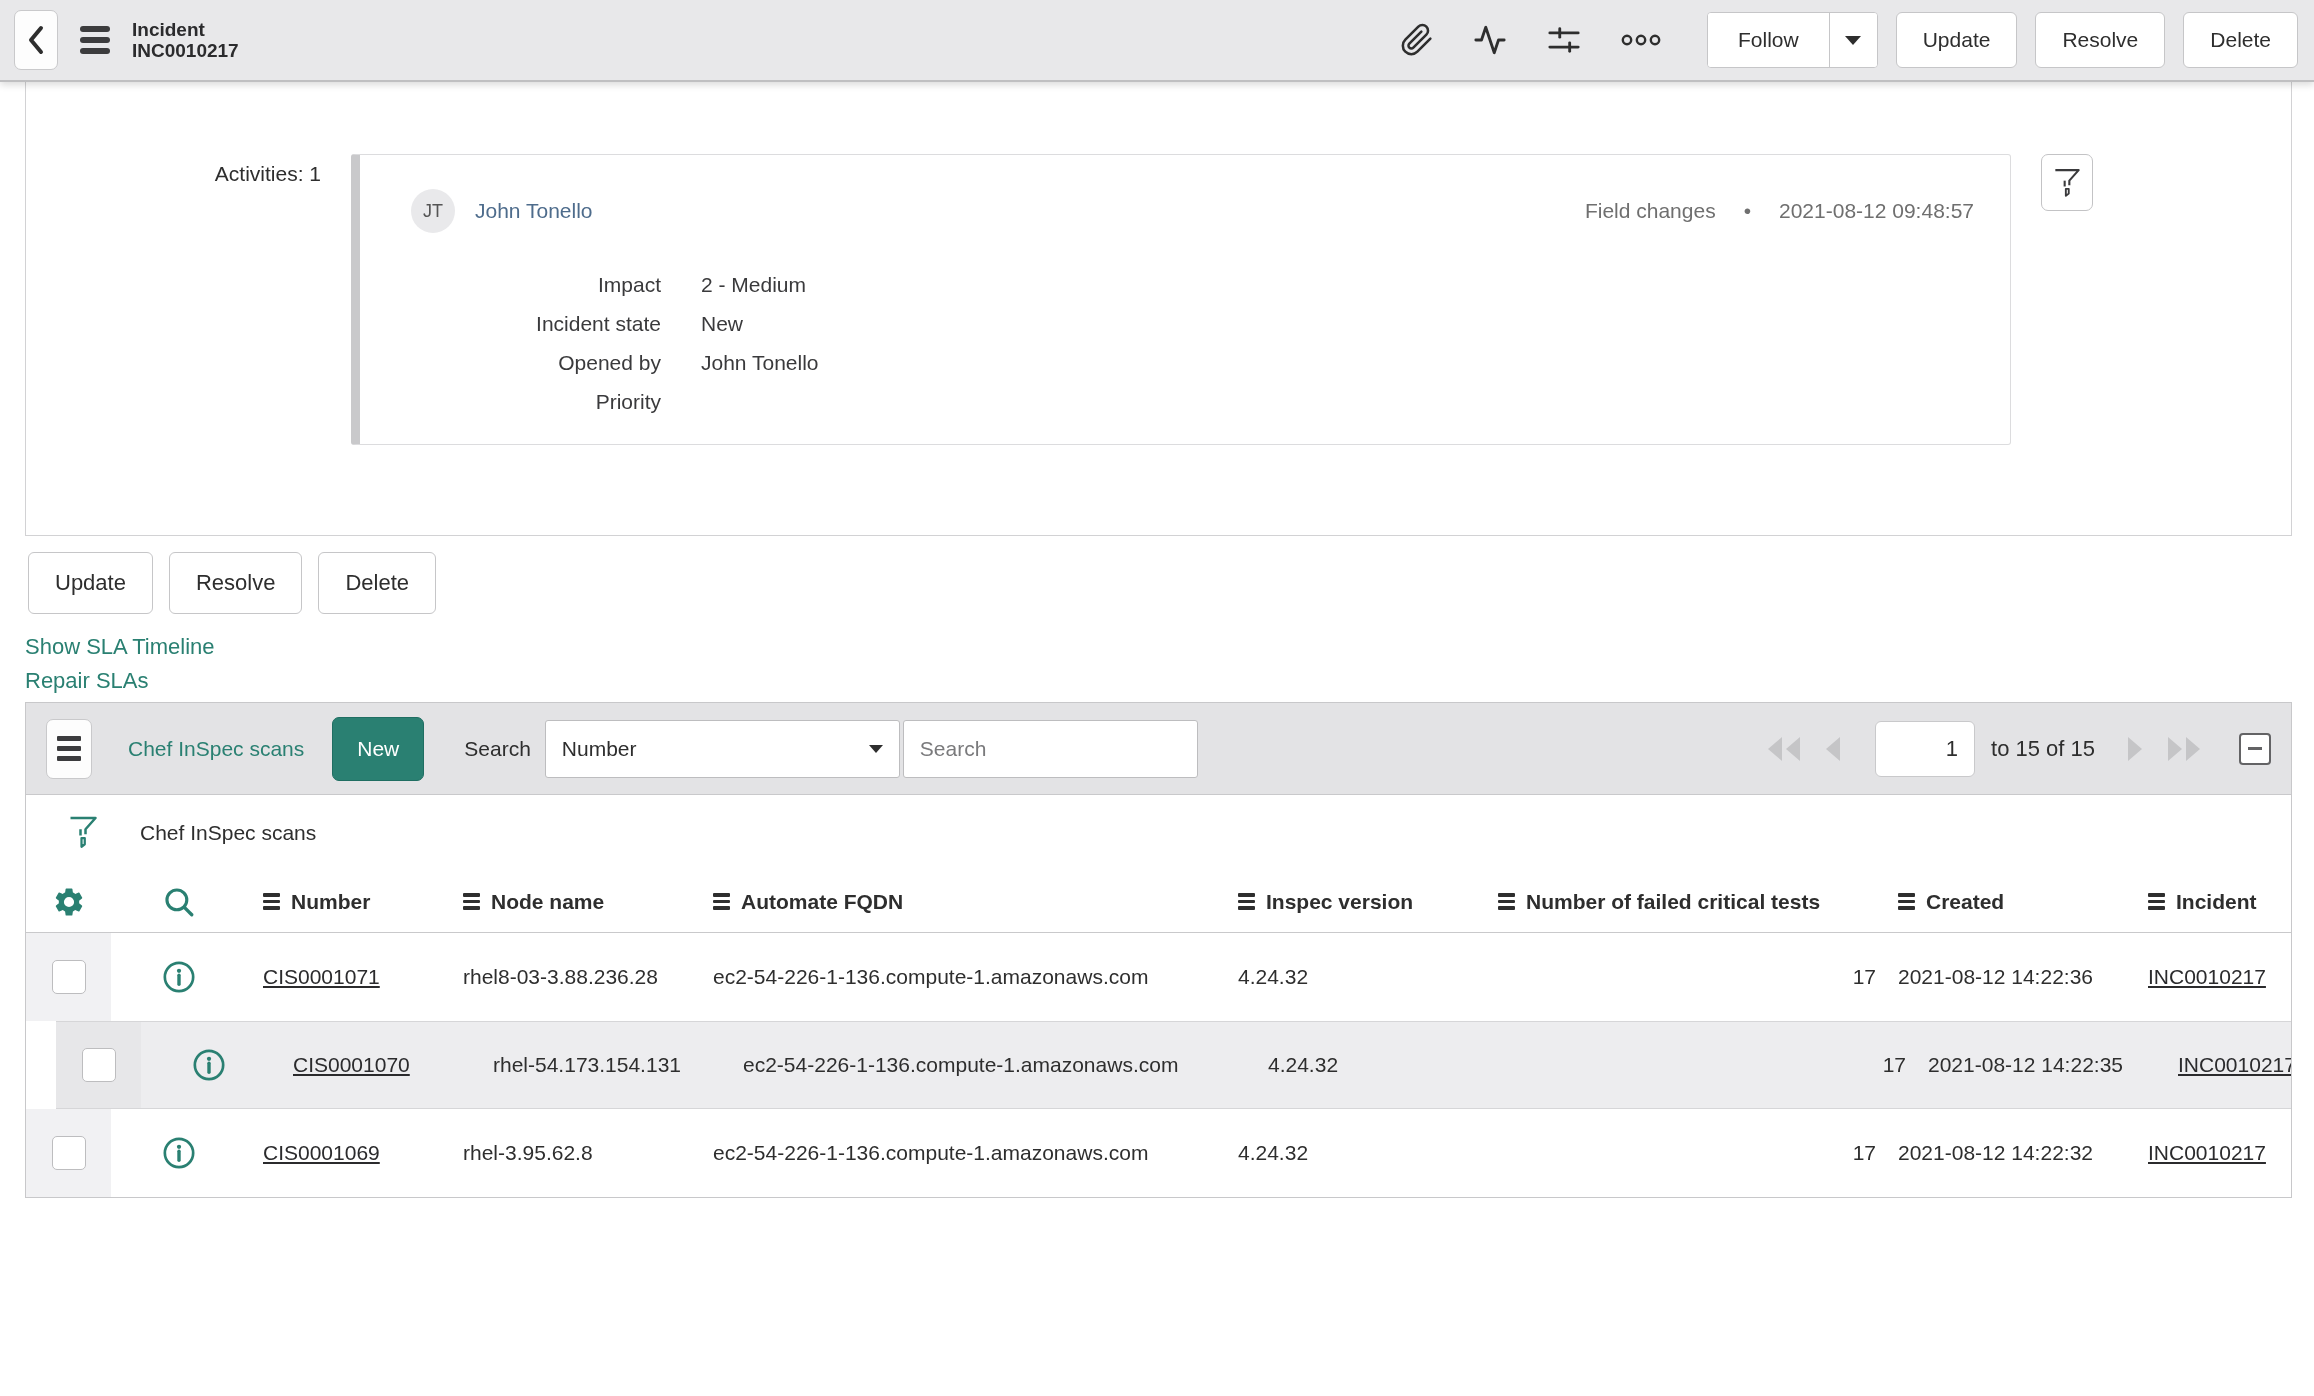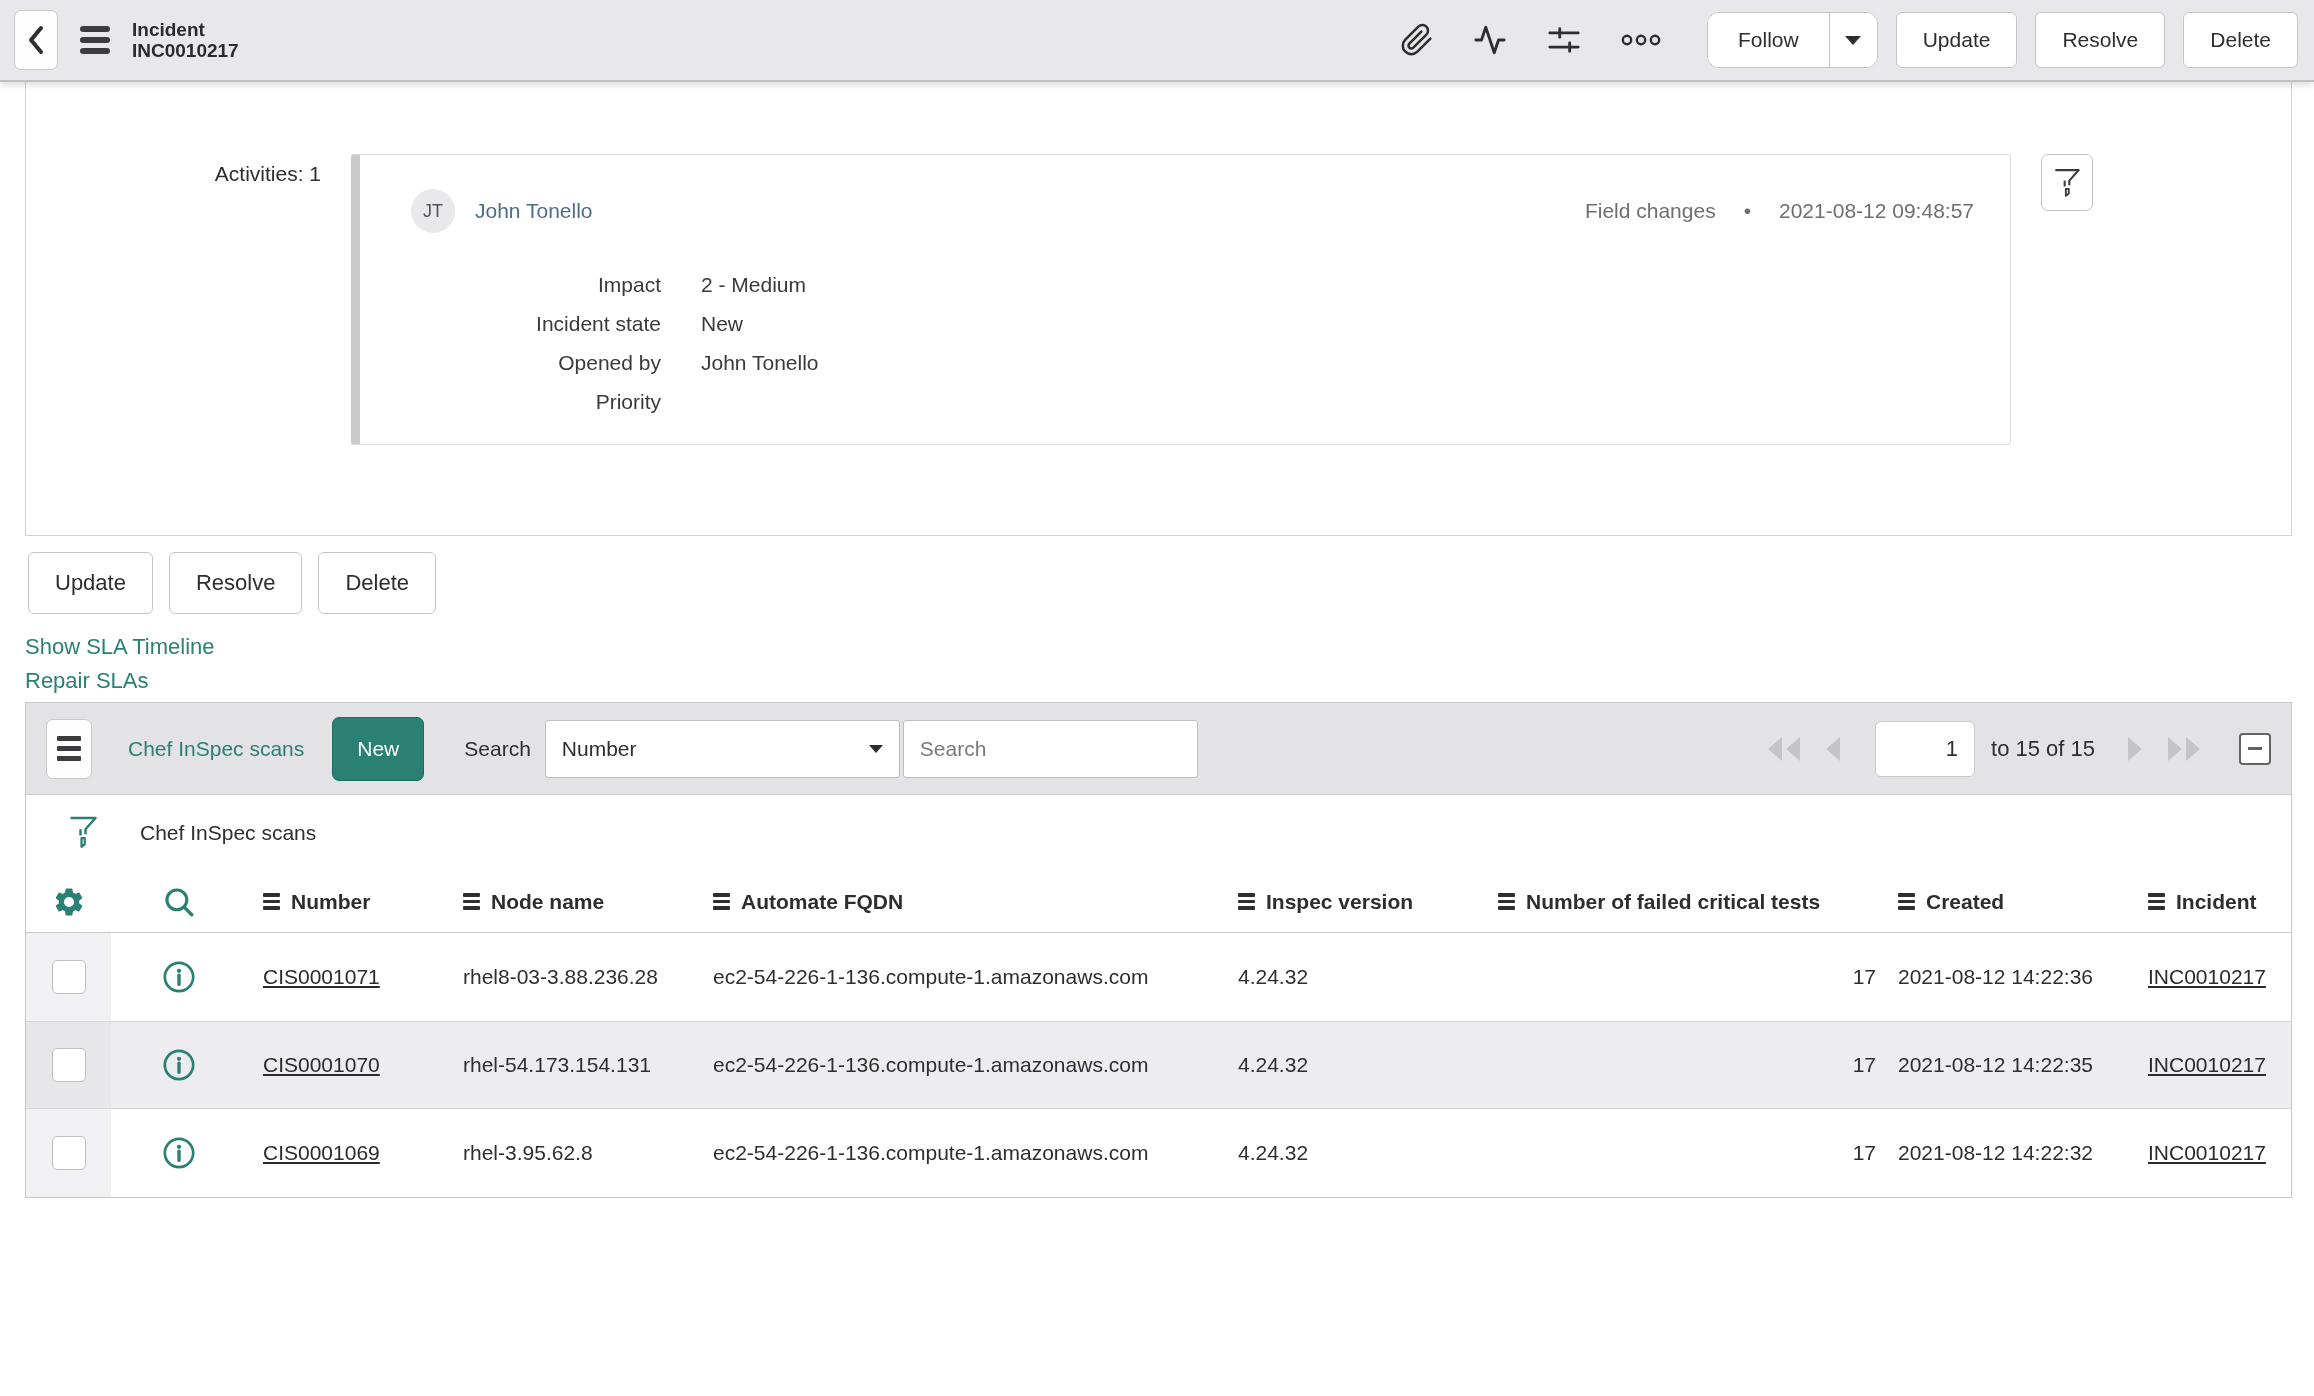--- a/index.html
+++ b/index.html
@@ -16,21 +16,21 @@
   .back-btn {
     width:44px; height:60px; background:#fdfdfd; border:1px solid #c9c9cb; border-radius:7px;
     display:flex; align-items:center; justify-content:center; cursor:pointer;
   }
   .burger { margin-left:22px; display:flex; flex-direction:column; gap:5px; }
   .burger i { display:block; width:30px; height:6px; background:#3c3c3e; border-radius:3px; }
   .title-block { margin-left:22px; line-height:21px; }
   .title-block .t1, .title-block .t2 { font-size:19px; font-weight:bold; color:#2b2b2d; }
   .topbar-right { margin-left:auto; display:flex; align-items:center; }
   .icon-btn { background:none; border:none; padding:0; margin:0 19px; cursor:pointer; color:#2e2e2e; display:flex; align-items:center; }
-  .split-btn { display:flex; margin-left:26px; height:56px; border:1px solid #c6c6c8; border-radius:12px; background:#fff; overflow:hidden; }
+  .split-btn { display:flex; margin-left:26px; height:56px; border:1px solid #c6c6c8; border-radius:4px; background:#fff; overflow:hidden; }
   .split-main { padding:0 30px; font-size:21px; color:#2e2e2e; display:flex; align-items:center; background:#fff; border:none; cursor:pointer; }
   .split-caret { width:48px; border:none; border-left:1px solid #c6c6c8; background:#fff; display:flex; align-items:center; justify-content:center; cursor:pointer; }
   .caret-down { width:0; height:0; border-left:8px solid transparent; border-right:8px solid transparent; border-top:9px solid #2e2e2e; }
   .bar-btn {
     margin-left:18px; height:56px; padding:0 26px; background:#fff; border:1px solid #c6c6c8;
     border-radius:6px; font-size:21px; color:#2e2e2e; cursor:pointer; font-family:inherit;
   }
 
   
   .form-section {
@@ -118,21 +118,21 @@
 
   .grid-cols { display:grid; grid-template-columns:85px 135px 205px 250px 525px 260px 400px 250px 1fr; }
   .thead-row { height:62px; align-items:center; border-bottom:1px solid #c9c9cb; background:#fff; }
   .th { display:flex; align-items:center; gap:11px; font-size:21px; font-weight:bold; color:#2e2e2e; padding-left:12px; }
   .th.center { justify-content:center; padding-left:0; }
   .th.num-col { padding-left:17px; }
   .hbars { display:flex; flex-direction:column; gap:3px; }
   .hbars i { display:block; width:17px; height:3.5px; background:#2e2e2e; border-radius:1px; }
 
   .trow { height:88px; align-items:center; font-size:21px; color:#2e2e2e; }
-  .trow.alt { background:#ededef; border-top:1px solid #d6d6d8; border-bottom:1px solid #d6d6d8; }
+  .trow.alt { background:#ededef; border-top:1px solid #d6d6d8; border-bottom:1px solid #d6d6d8;margin-left:30px; }
   .trow .cell { padding-left:12px; overflow:hidden; white-space:nowrap; }
   .trow .cell.num-col { padding-left:17px; }
   .trow .cell.right { text-align:right; padding-right:10px; }
   .cb-cell { height:100%; background:#f1f1f3; display:flex; align-items:center; justify-content:center; }
   .trow.alt .cb-cell { background:#e7e7e9; }
   .info-cell { display:flex; align-items:center; justify-content:center; }
   .row-link { color:#2b2b2d; text-decoration:underline; cursor:pointer; }
   svg { display:block; }
 </style>
 </head>

